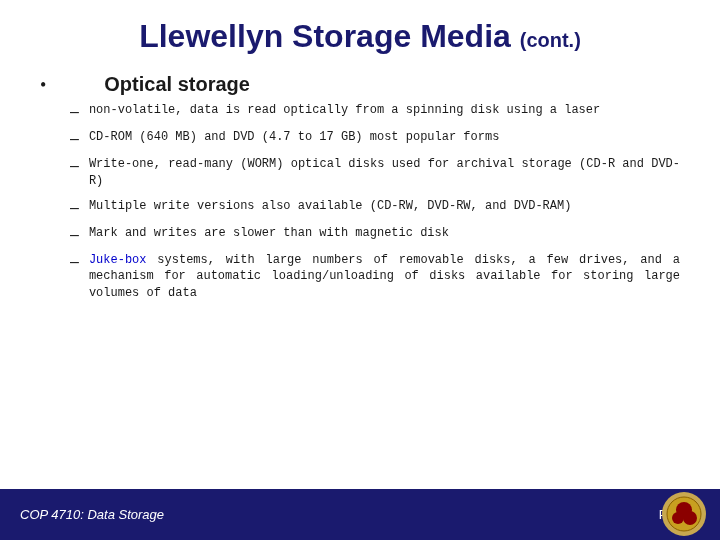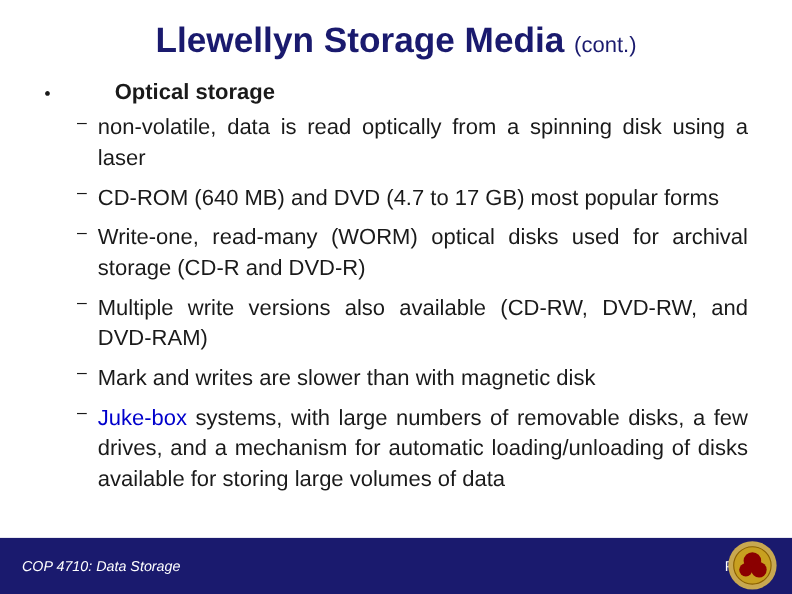--- a/index.html
+++ b/index.html
@@ -30,21 +30,21 @@
       text-align: center;
       font-size: 32px;
       font-weight: bold;
       color: #1a1a6e;
       margin-bottom: 18px;
       font-family: Arial, sans-serif;
     }
 
     .slide-title .cont {
       font-size: 20px;
-      font-weight: normal;
+      font-weight: bold;
     }
 
     .bullet-level1 {
       display: flex;
       align-items: flex-start;
       margin-bottom: 6px;
     }
 
     .bullet-level1 .bullet-marker {
       font-size: 18px;
@@ -76,23 +76,23 @@
     .sub-bullet .dash {
       font-size: 16px;
       color: #1a1a1a;
       margin-right: 10px;
       flex-shrink: 0;
       margin-top: 1px;
       font-family: Arial, sans-serif;
     }
 
     .sub-bullet .sub-text {
-      font-size: 20px;
-      color: #1a1a1a;
-      font-family: Liberation Sans, sans-serif;
+      font-size: 12px;
+      color: #1a1a1a;
+      font-family: Liberation Mono, monospace;
       text-align: justify;
       line-height: 1.4;
     }
 
     .highlight-blue {
       color: #0000cc;
     }
 
     .footer {
       background: #1a1a6e;

